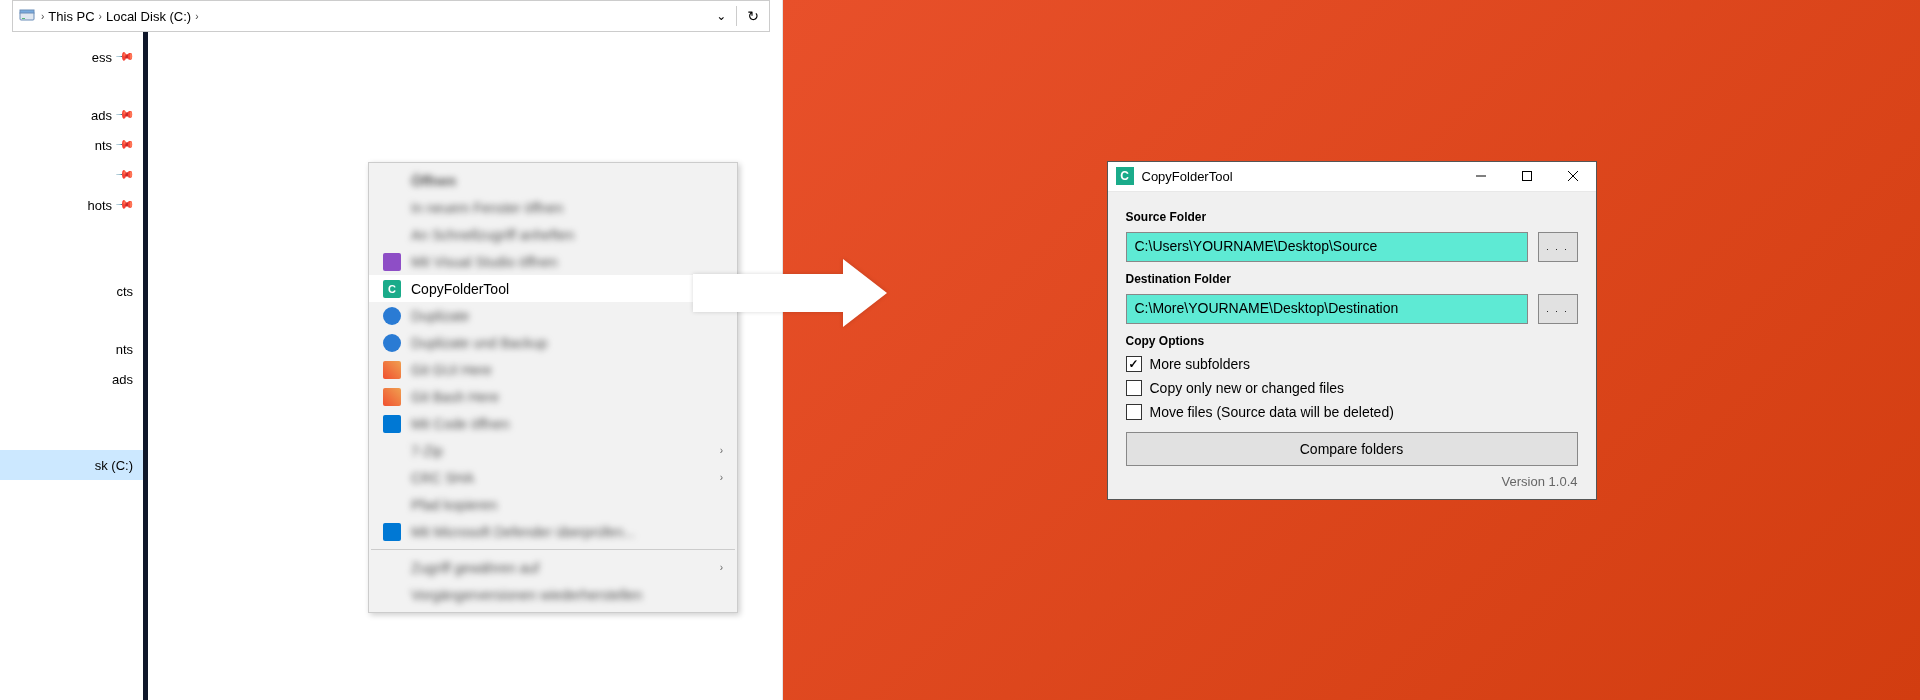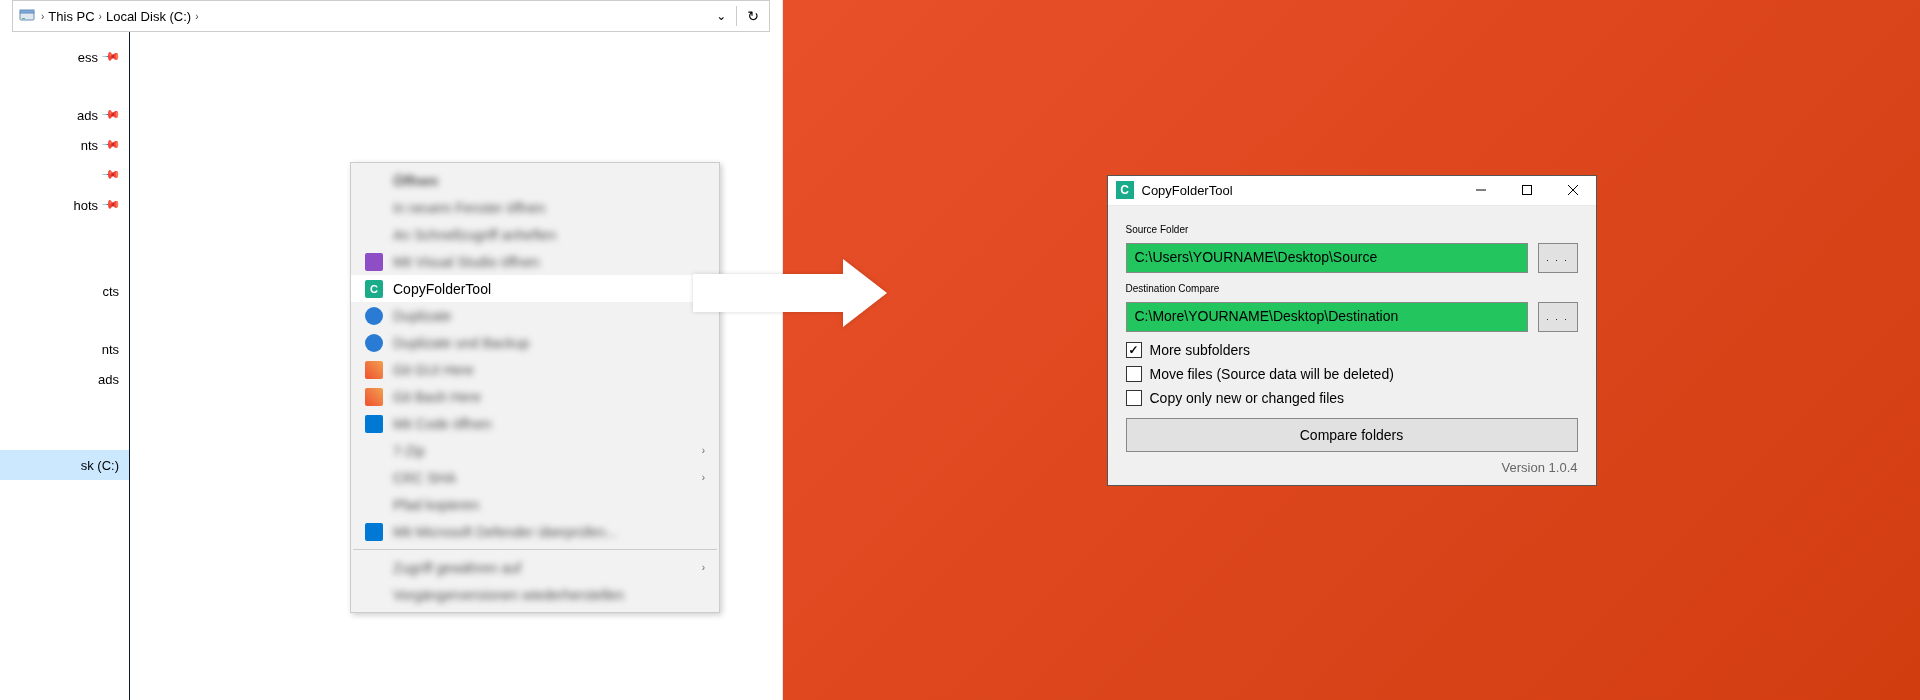--- a/index.html
+++ b/index.html
@@ -9,21 +9,21 @@
     .explorer { width: 783px; height: 100%; background: #fff; position: relative; border-right: 1px solid #e5e5e5; }
     .addr-bar { height: 32px; border: 1px solid #ccc; margin: 0 12px 0 12px; display: flex; align-items: center; padding: 0 6px; font-size: 13px; color: #000; position: relative; background: #fff; }
     .addr-icon { width: 16px; height: 16px; margin-right: 6px; display: inline-flex; align-items: center; justify-content: center; }
     .addr-seg { display: flex; align-items: center; gap: 4px; padding: 2px 4px; }
     .chev { font-size: 10px; color: #444; }
     .addr-right { margin-left: auto; display: flex; align-items: center; gap: 10px; padding-right: 4px; }
     .addr-right .chev-down { font-size: 12px; color: #000; }
     .addr-right .refresh { font-size: 14px; }
 
     .explorer-body { display: flex; height: calc(100% - 32px); }
-    .sidebar { width: 130px; border-right: 1px solid #0f172a; padding-top: 10px; }
+    .sidebar { width: 148px; border-right: 5px solid #0f172a; padding-top: 10px; }
     .side-item { display: flex; align-items: center; justify-content: flex-end; padding: 5px 10px 5px 0; font-size: 13px; color: #000; gap: 6px; height: 30px; }
     .side-item.selected { background: #cce8ff; }
     .side-item.spacer { height: 28px; }
     .pin { font-size: 12px; color: #555; transform: rotate(45deg); }
     .side-label { text-align: right; flex: 1; overflow: hidden; white-space: nowrap; }
 
     .content { flex: 1; position: relative; padding: 20px 0 0 44px; }
     .folder-item { width: 130px; text-align: center; font-size: 13px; }
     .folder-item.selected { background: #cce8ff; outline: 1px solid #99d1ff; }
     .folder-icon { width: 90px; height: 70px; margin: 6px auto 4px; background: linear-gradient(to bottom, #ffe9a6, #f7d873); border-radius: 2px 6px 4px 4px; position: relative; }
@@ -51,23 +51,23 @@
     
     .app { width: 490px; background: #f0f0f0; border: 1px solid #555; position: relative; margin-top: -40px; }
     .titlebar { height: 30px; background: #fff; display: flex; align-items: center; padding: 0 0 0 8px; border-bottom: 1px solid #e8e8e8; }
     .titlebar-icon { width: 18px; height: 18px; background: #1aab8a; color: #fff; font-size: 12px; font-weight: bold; display: flex; align-items: center; justify-content: center; margin-right: 8px; font-family: Arial; }
     .titlebar-text { font-size: 13px; }
     .titlebar-btns { margin-left: auto; display: flex; }
     .tbtn { width: 46px; height: 30px; display: flex; align-items: center; justify-content: center; font-size: 13px; }
     .tbtn svg { width: 10px; height: 10px; }
 
     .app-body { padding: 12px 18px 10px; }
-    .section-title { font-weight: 400; font-size: 10px; margin: 6px 0 8px; }
+    .section-title { font-weight: 700; font-size: 12px; margin: 6px 0 8px; }
     .row { display: flex; gap: 10px; margin-bottom: 10px; }
-    .textbox { flex: 1; background: #22c55e; border: 1px solid #888; padding: 5px 8px; font-size: 14px; height: 30px; }
+    .textbox { flex: 1; background: #5eead4; border: 1px solid #888; padding: 5px 8px; font-size: 14px; height: 30px; }
     .browse-btn { width: 40px; height: 30px; background: #e1e1e1; border: 1px solid #888; display: flex; align-items: center; justify-content: center; letter-spacing: 2px; font-size: 9px; }
     .checkbox-row { display: flex; align-items: center; gap: 8px; font-size: 14px; margin-bottom: 8px; }
     .chk { width: 16px; height: 16px; border: 1px solid #333; background: #fff; display: flex; align-items: center; justify-content: center; font-size: 12px; line-height: 1; }
     .chk.checked::after { content: "✓"; font-weight: bold; }
     .action-row { display: flex; gap: 0; margin-top: 12px; }
     .action-btn { flex: 1; height: 34px; background: #e1e1e1; border: 1px solid #888; font-size: 14px; display: flex; align-items: center; justify-content: center; }
     .version { text-align: right; font-size: 13px; color: #666; margin-top: 8px; }
   </style>
 </head>
 <body>
@@ -245,37 +245,38 @@
       </div>
     </div>
 
     <div class="app-body">
       <div class="section-title">Source Folder</div>
       <div class="row">
         <div class="textbox">C:\Users\YOURNAME\Desktop\Source</div>
         <div class="browse-btn">. . .</div>
       </div>
 
-      <div class="section-title">Destination Compare</div>
+      <div class="section-title">Destination Folder</div>
       <div class="row">
         <div class="textbox">C:\More\YOURNAME\Desktop\Destination</div>
         <div class="browse-btn">. . .</div>
       </div>
 
+      <div class="section-title">Copy Options</div>
       <div class="checkbox-row">
         <div class="chk checked"></div>
         <span>More subfolders</span>
       </div>
       <div class="checkbox-row">
         <div class="chk"></div>
-        <span>Move files (Source data will be deleted)</span>
+        <span>Copy only new or changed files</span>
       </div>
       <div class="checkbox-row">
         <div class="chk"></div>
-        <span>Copy only new or changed files</span>
+        <span>Move files (Source data will be deleted)</span>
       </div>
 
 
       <div class="action-row">
         <div class="action-btn">Compare folders</div>
       </div>
 
       <div class="version">Version 1.0.4</div>
     </div>
   </div>

